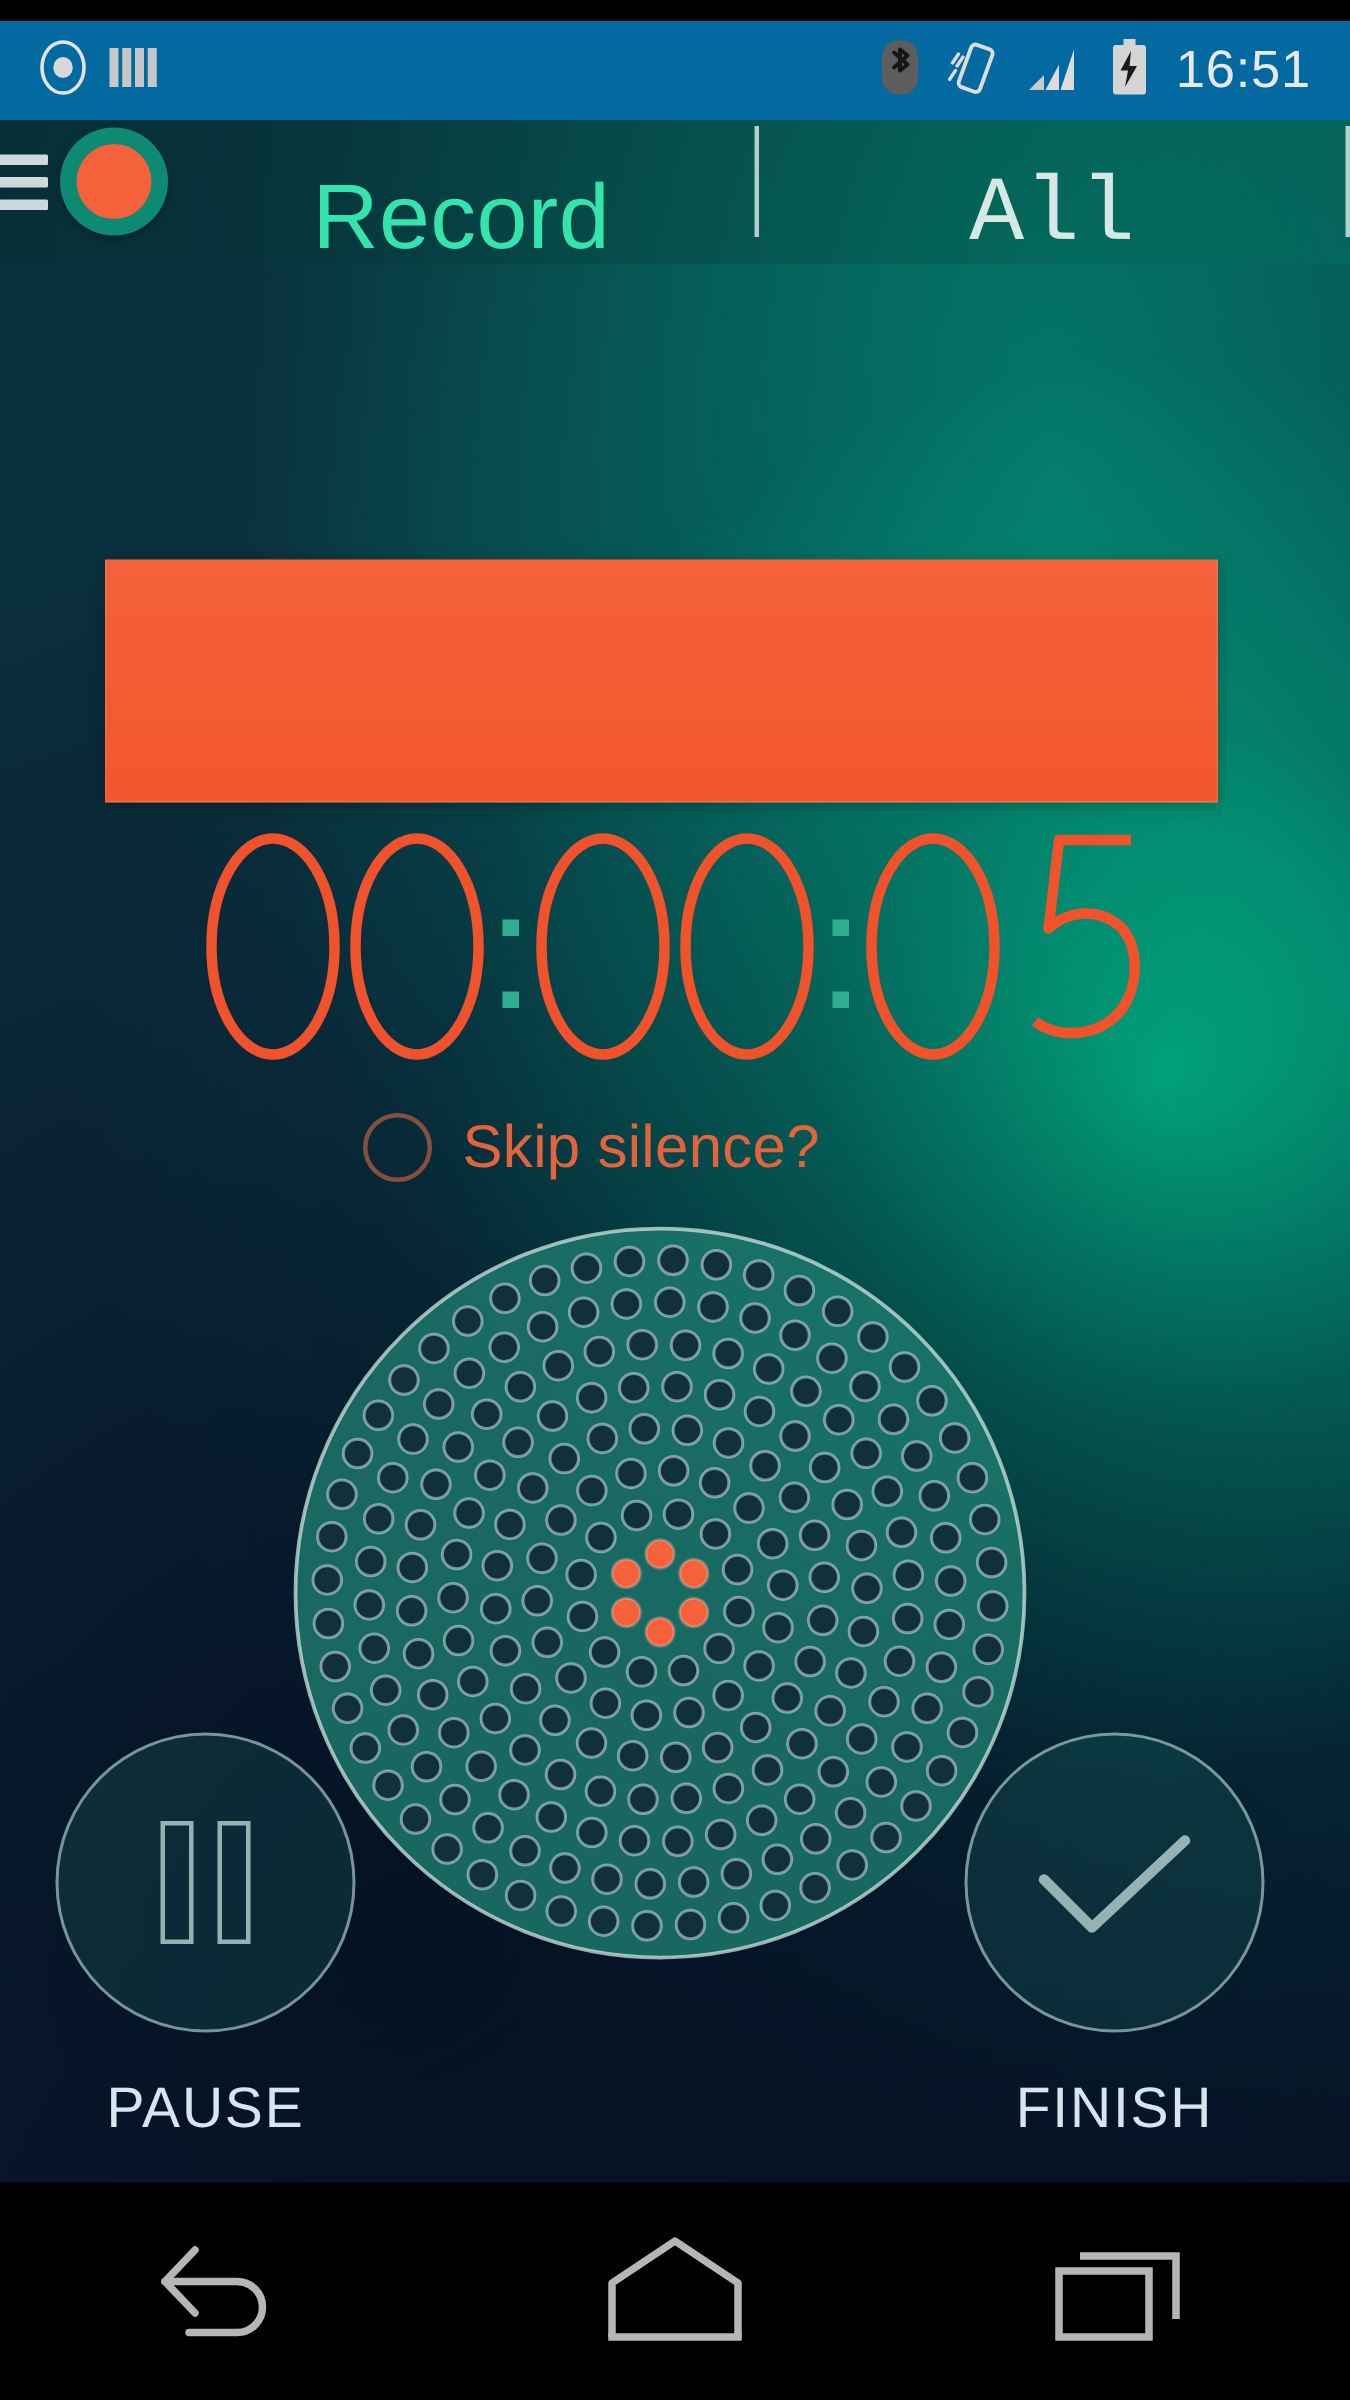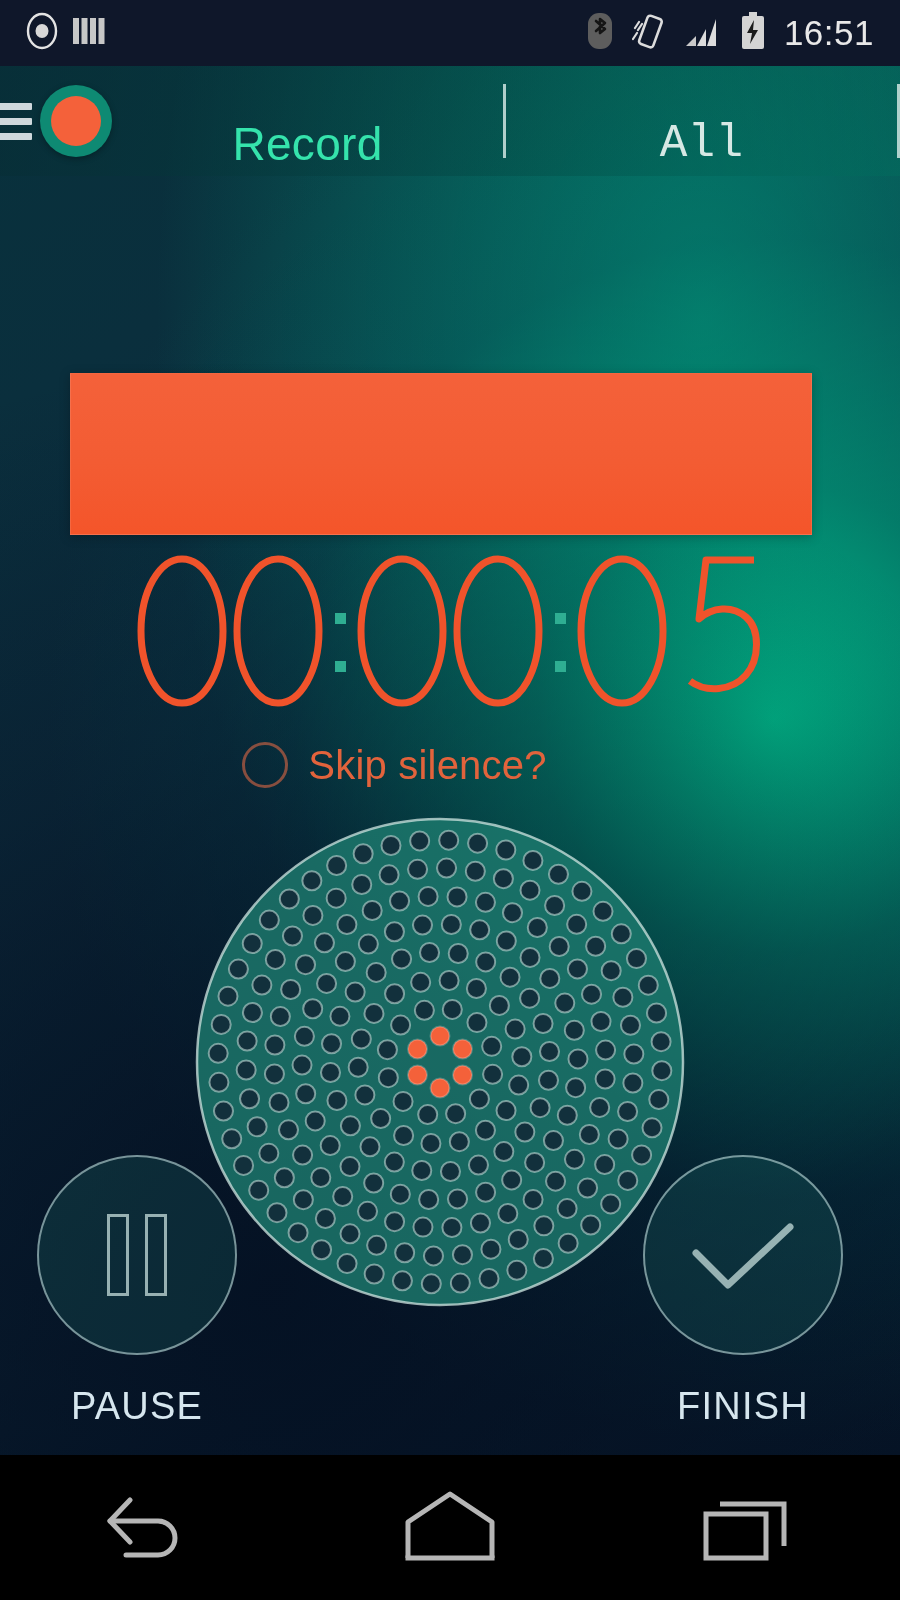--- a/index.html
+++ b/index.html
@@ -3,22 +3,22 @@
 <meta charset="utf-8">
 <style>
   * { margin:0; padding:0; box-sizing:border-box; }
   html,body { width:900px; height:1600px; overflow:hidden; background:#000; }
   body { font-family:"Liberation Sans", sans-serif; -webkit-font-smoothing:antialiased; }
 
   #screen { position:relative; width:900px; height:1600px; overflow:hidden; }
 
   
   .statusbar {
-    position:absolute; left:0; top:0; width:900px; height:66px;
-    background:#0f172a; display:flex; align-items:center; z-index:40;
+    position:absolute; left:0; top:14px; width:900px; height:66px;
+    background:#0369a1; display:flex; align-items:center; z-index:40;
   }
   .sb-left { display:flex; align-items:center; gap:14px; padding-left:26px; }
   .sb-right { margin-left:auto; display:flex; align-items:center; gap:18px; padding-right:26px; }
   .sb-time { color:#e8e8e8; font-size:35px; letter-spacing:0.5px; font-weight:400; }
 
   
   .bg {
     position:absolute; left:0; top:66px; width:900px; height:1389px;
     background:
       radial-gradient(circle at 86% 47%, rgba(0,190,140,0.95) 0%, rgba(0,150,120,0.55) 22%, rgba(0,90,95,0.25) 45%, rgba(0,0,0,0) 68%),
@@ -41,21 +41,21 @@
   .hamburger span { display:block; height:7px; background:#cfd8dc; border-radius:1px; }
   .logo {
     width:72px; height:72px; border-radius:50%; margin-left:8px;
     background:#0e8a73; display:flex; align-items:center; justify-content:center;
     box-shadow:0 2px 6px rgba(0,0,0,0.3);
   }
   .logo i { display:block; width:50px; height:50px; border-radius:50%; background:#f4613a; }
   .tabs { display:flex; align-items:center; flex:1; height:110px; }
   .tab {
     flex:1; height:110px; display:flex; align-items:center; justify-content:center;
-    font-size:46px; font-weight:400; letter-spacing:0.3px;margin-top:45px;
+    font-size:61px; font-weight:400; letter-spacing:0.3px;margin-top:45px;
   }
   .tab.active { color:#35e3ac; }
   .tab.inactive { color:#d6e8e4;font-family:Liberation Mono, monospace; }
   .tab-div { width:3px; height:74px; background:#cfe4e0; opacity:0.85; }
 
   
   .levelbar {
     position:absolute; left:70px; top:373px; width:742px; height:162px;
     background:linear-gradient(180deg,#f4613a 0%,#f35c33 55%,#f4552a 100%);
     border:1px solid rgba(255,255,255,0.10);

